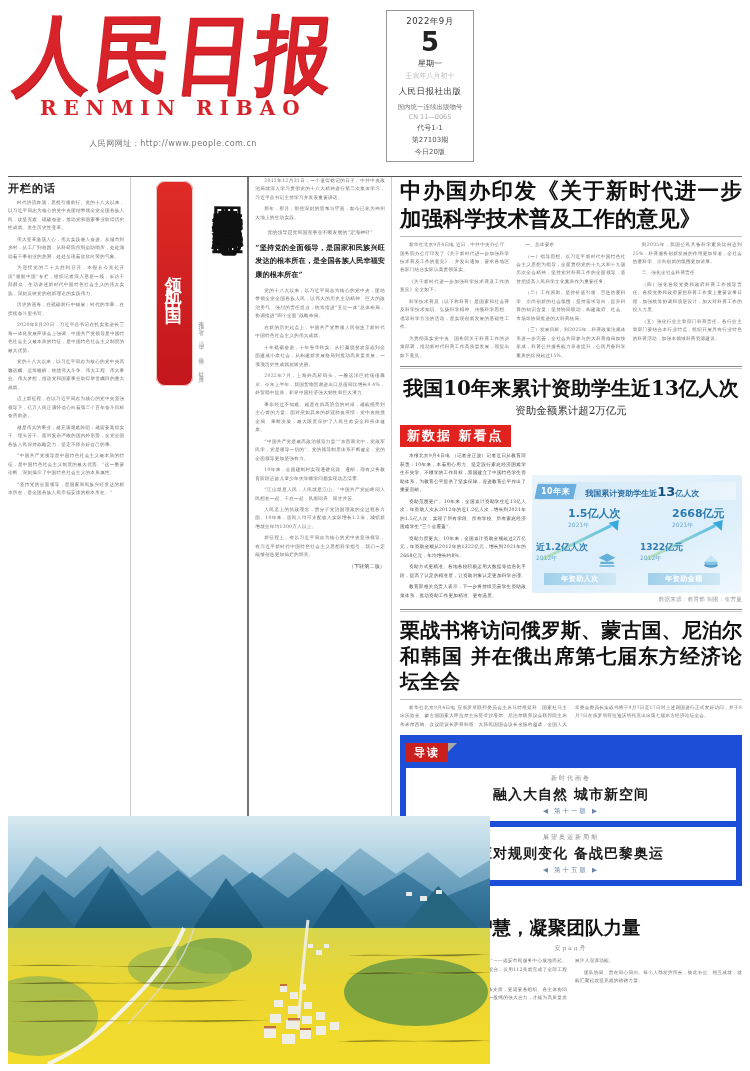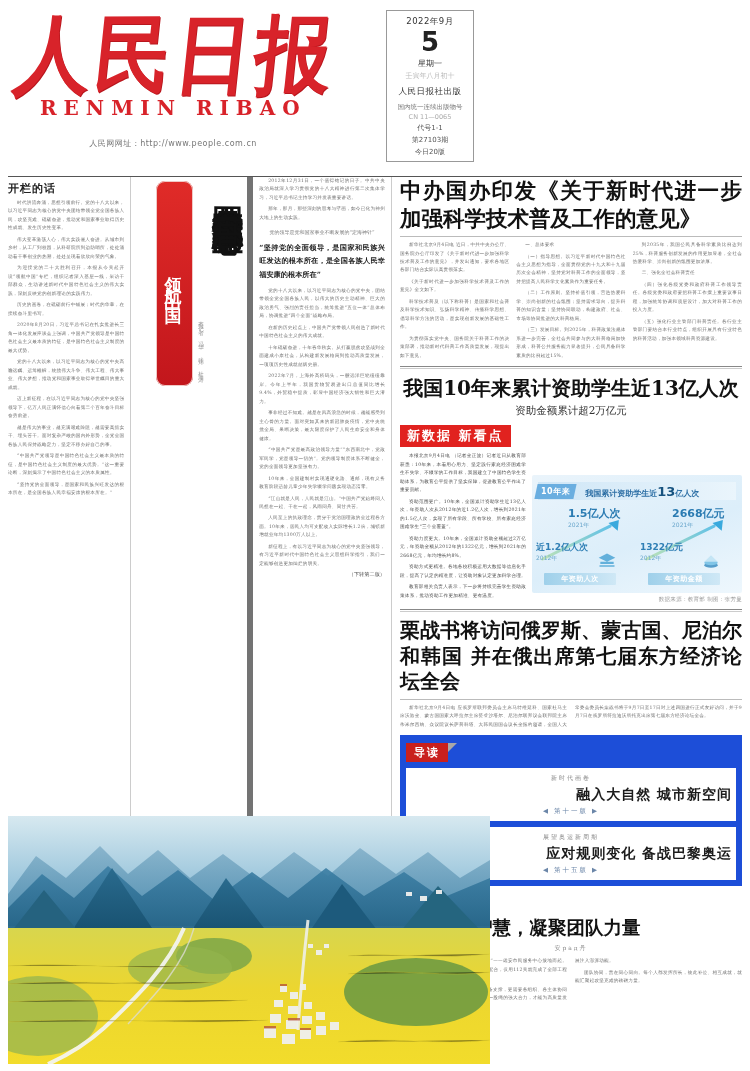--- a/index.html
+++ b/index.html
@@ -49,21 +49,21 @@
   .mb-line { font-size:6.5px; color:#777; margin-top:5px; line-height:1.45; }
   .mb-small { font-size:6.5px; color:#aaa; }
   .mb-issue { font-size:7px; color:#555; margin-top:2px; }
 
   
   .hr-main { border:0; border-top:1px solid #555; margin:2px 0 0 0; }
   .hr-thin { border:0; border-top:1px solid #bbb; margin:4px 0; }
   .body-grid { display:flex; }
   .col-left { width:130px; padding-right:6px; border-right:1px solid #ccc; }
   .col-head { width:122px; padding:0 4px; }
-  .col-mid { width:152px; padding:0 6px; border-left:6px solid #737373; border-right:1px solid #ccc;}
+  .col-mid { width:152px; padding:0 6px; border-left:2px solid #737373; border-right:1px solid #ccc;}
   .col-right { width:352px; padding-left:8px; }
 
   
   .kicker { font-size:11px; font-weight:bold; color:#222; margin:4px 0 3px; letter-spacing:1px;}
   .txt { font-size:4.6px; line-height:1.85; color:#6d6d6d; text-align:justify; letter-spacing:0.25px;
          font-family:"DejaVu Serif","Liberation Serif",serif; }
   .txt p { margin:0 0 3px 0; text-indent:9px; }
   .txt.dark { color:#4a4a4a; }
 
   
@@ -170,21 +170,21 @@
   .daodu-wrap { background:#1d4ed8; padding:6px; margin-top:6px; position:relative; }
   .daodu-tag {
     display:inline-block; background:#c9201d; color:#fff; font-size:11px; font-weight:bold;
     padding:2px 8px; letter-spacing:2px; position:relative;
   }
   .daodu-tag:after{ content:""; position:absolute; right:-9px; top:0; border-top:9px solid #a8a8a8;
      border-right:9px solid transparent; }
   .dd-item { background:#fff; margin-top:6px; padding:6px 4px 5px; text-align:center; }
   .dd-kicker { font-size:6px; color:#888; letter-spacing:2px; font-family:"DejaVu Serif","Liberation Serif",serif;}
   .dd-title { font-size:14px; font-weight:bold; color:#1c1c1c; letter-spacing:1px; margin:3px 0 3px;
-     font-family:"DejaVu Sans","Liberation Sans",sans-serif;text-align:right;}
+     font-family:"DejaVu Sans","Liberation Sans",sans-serif;}
   .dd-page { font-size:6.5px; color:#6b86a8; letter-spacing:2px; }
 
   
   .jinri-row { display:flex; align-items:center; gap:3px; margin-top:8px; }
   .jinri-sq { width:10px;height:10px;background:#c9201d;color:#fff;font-size:7px;
     display:flex;align-items:center;justify-content:center;font-weight:bold;}
   .jinri-label { color:#c9201d; font-weight:bold; font-size:12px; letter-spacing:1px;
     font-family:"DejaVu Sans","Liberation Sans",sans-serif;}
   .jinri-title { font-family:"DejaVu Sans","Liberation Sans",sans-serif; font-weight:bold;
     font-size:18.5px; letter-spacing:0px; color:#111; margin-top:4px; text-align:justify;}

